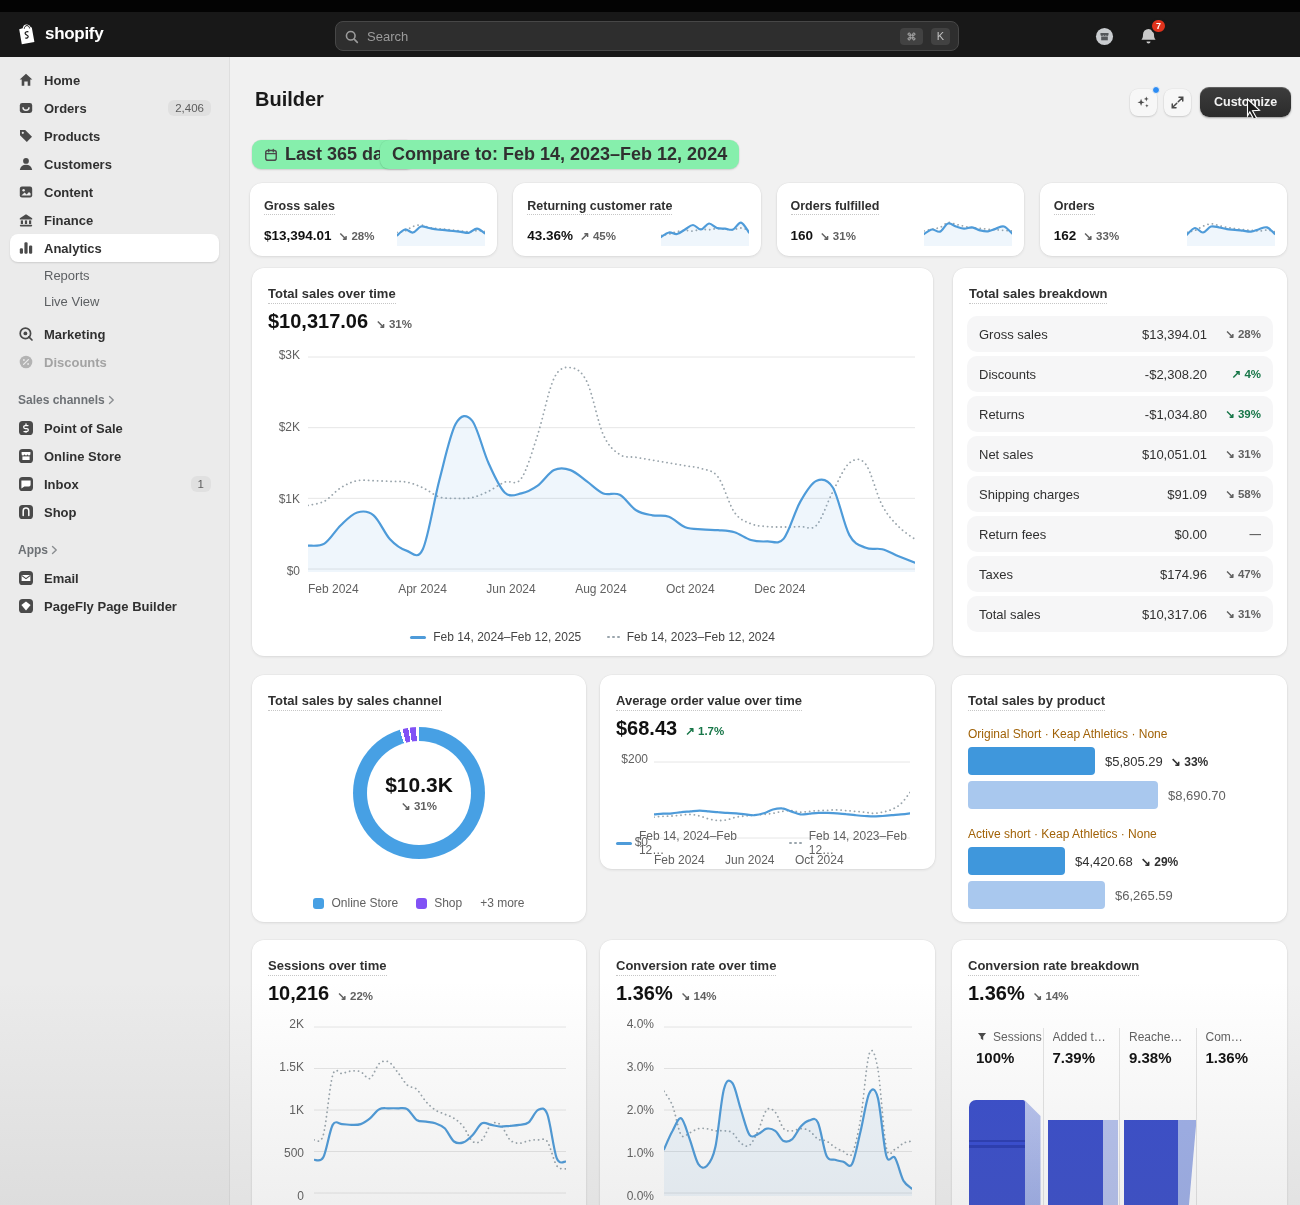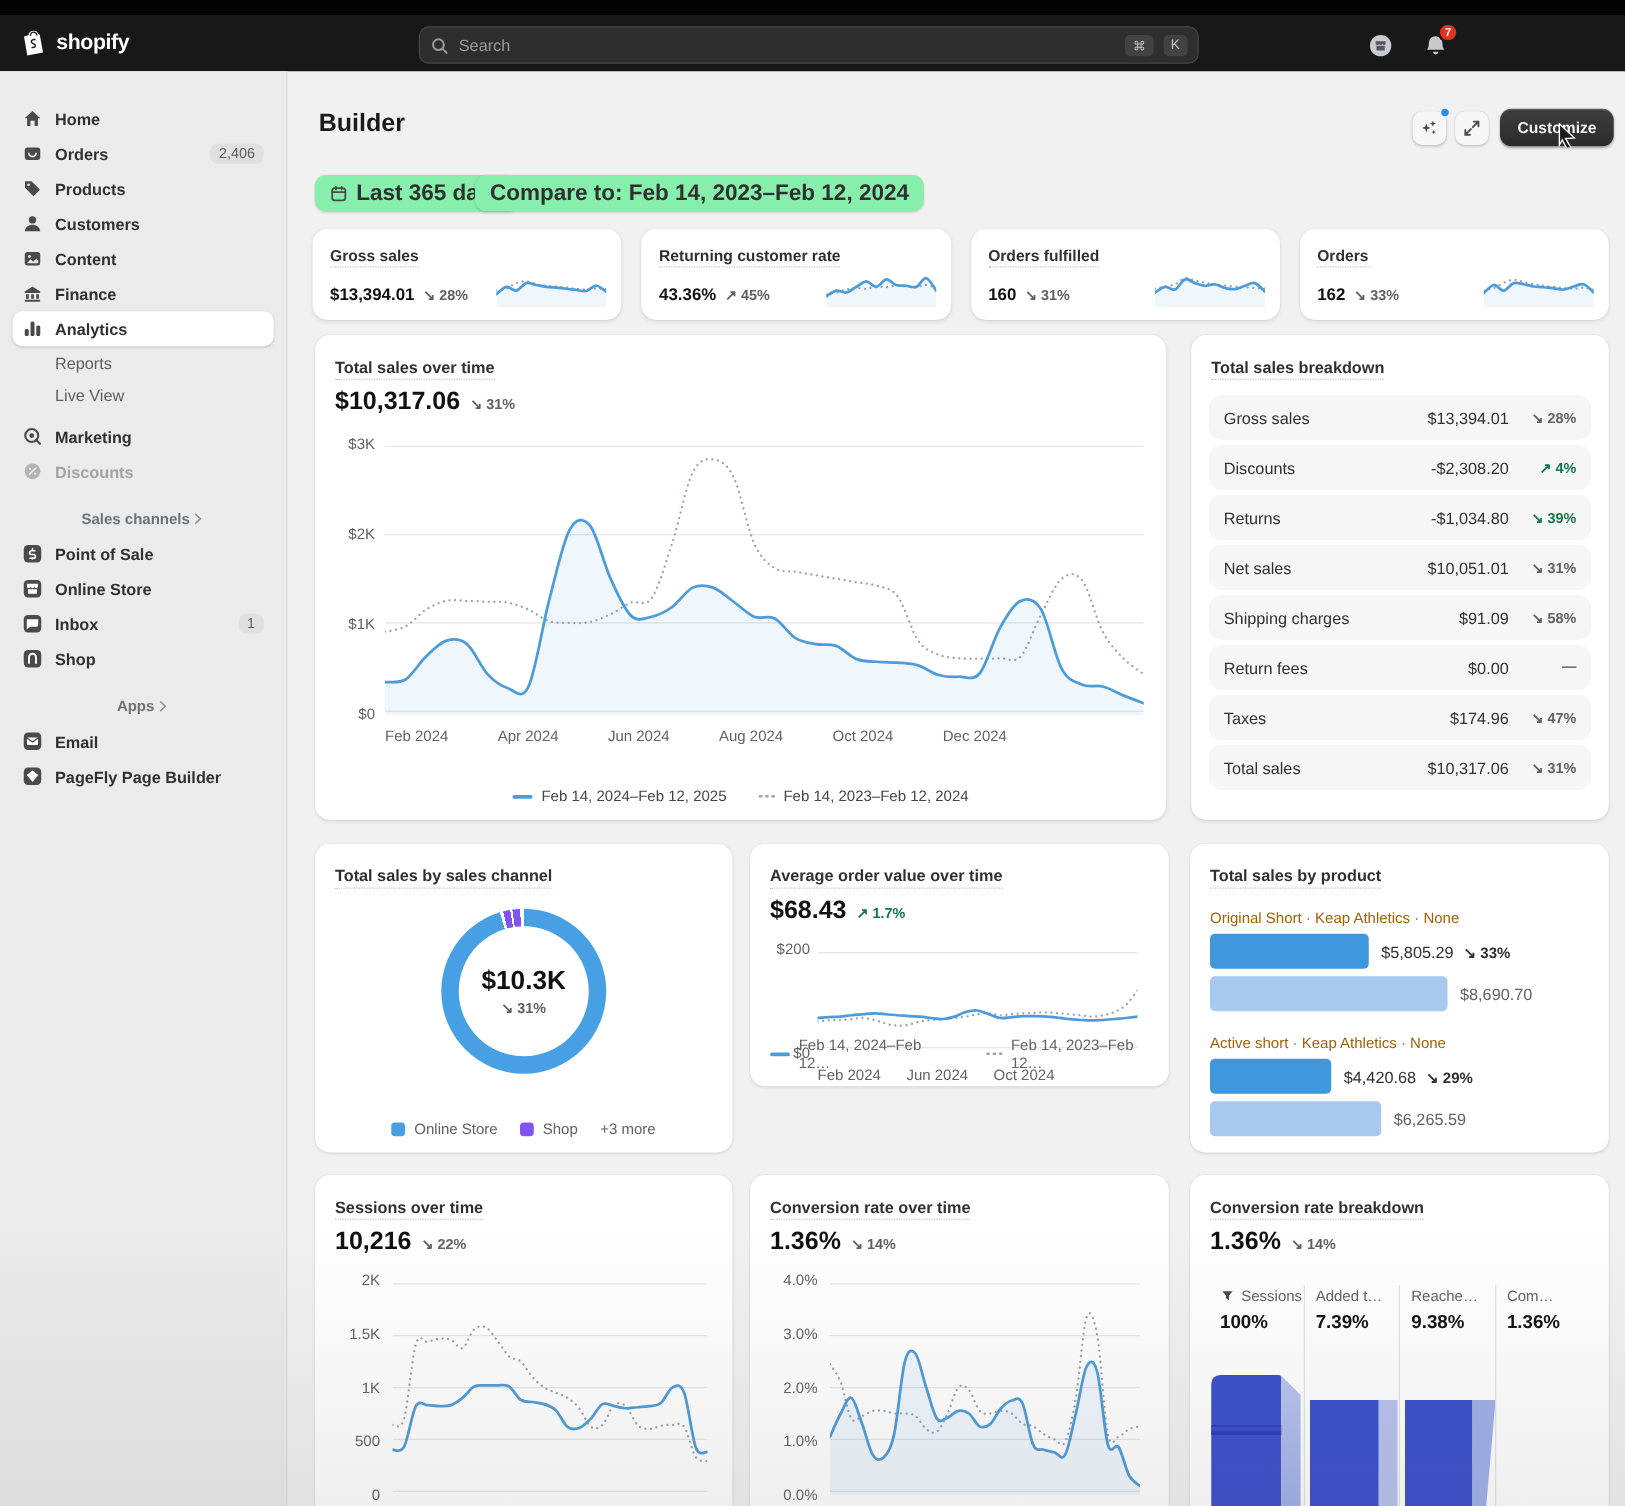--- a/index.html
+++ b/index.html
@@ -20,31 +20,31 @@
   .skey { background:#424242; color:#c2c2c2; border-radius:4px; font-size:11px; padding:3px 6px; line-height:1; display:flex; align-items:center; }
   .skey .ic { width:11px; height:11px; color:#c2c2c2; }
   .tb-btn { position:absolute; top:22px; width:28px; height:28px; display:flex; align-items:center; justify-content:center; border-radius:8px; }
   .tb-btn .ic { width:19px; height:19px; color:#c9c9c9; }
   #avatarBtn { left:1090px; }
   #bellBtn { left:1134px; }
   .notif-badge { position:absolute; top:-4px; right:-5px; background:#e0321c; color:#fff; font-size:9px; font-weight:700;
     border-radius:8px; padding:1px 4px; border:2px solid #181818; }
 
   
-  .sidebar { position:absolute; top:57px; bottom:0; left:0; width:230px; background:#ebebeb; border-right:1px solid #dedede; padding-top:24px; }
+  .sidebar { position:absolute; top:57px; bottom:0; left:0; width:230px; background:#ebebeb; border-right:1px solid #dedede; padding-top:9px; }
   .nav-item { display:flex; align-items:center; gap:10px; height:28px; margin:0 10px; padding:0 8px; border-radius:8px;
     font-size:13px; font-weight:600; color:#303030; cursor:default; }
   .nav-item .ic { width:16px; height:16px; color:#4a4a4a; flex:none; }
   .nav-item.active { background:#fff; box-shadow:0 1px 2px rgba(0,0,0,.13); }
   .nav-item.child { padding-left:34px; font-weight:500; color:#5c5f62; height:26px; }
   .nav-item.disabled { color:#a3a3a3; }
   .nav-item.disabled .ic { color:#b3b3b3; }
   .nav-item.gap-top { margin-top:6px; }
   .nav-badge { margin-left:auto; background:#e0e0e0; border-radius:6px; padding:2px 7px; font-size:11.5px; font-weight:500; color:#5c5c5c; }
-  .sec-head { display:flex; align-items:center; justify-content:center; margin:14px 18px 4px 18px; font-size:12px; font-weight:600; color:#6d7175; height:20px; }
+  .sec-head { display:flex; align-items:center; justify-content:flex-start; margin:14px 18px 4px 18px; font-size:12px; font-weight:600; color:#6d7175; height:20px; }
   .sec-head .ic { width:12px; height:12px; color:#8a8d90; }
 
   
   .page-title { position:absolute; left:255px; top:88px; font-size:20px; font-weight:700; color:#1a1a1a; }
   .hdr-btn { position:absolute; top:89px; width:27px; height:27px; background:#f7f7f7; border-radius:8px;
     box-shadow:0 1px 2px rgba(0,0,0,.14), 0 0 0 .5px rgba(0,0,0,.05); display:flex; align-items:center; justify-content:center; color:#4a4a4a; }
   .hdr-btn .ic { width:15px; height:15px; }
   #insightBtn { left:1130px; } #expandBtn { left:1164px; }
   .blue-dot { position:absolute; top:-3px; right:-3px; width:8px; height:8px; background:#2c8cf4; border-radius:50%; border:1.5px solid #f1f1f1; }
   .customize { position:absolute; left:1200px; top:87px; height:30px; padding:0 14px; background:linear-gradient(#3d3d3d,#2b2b2b);

